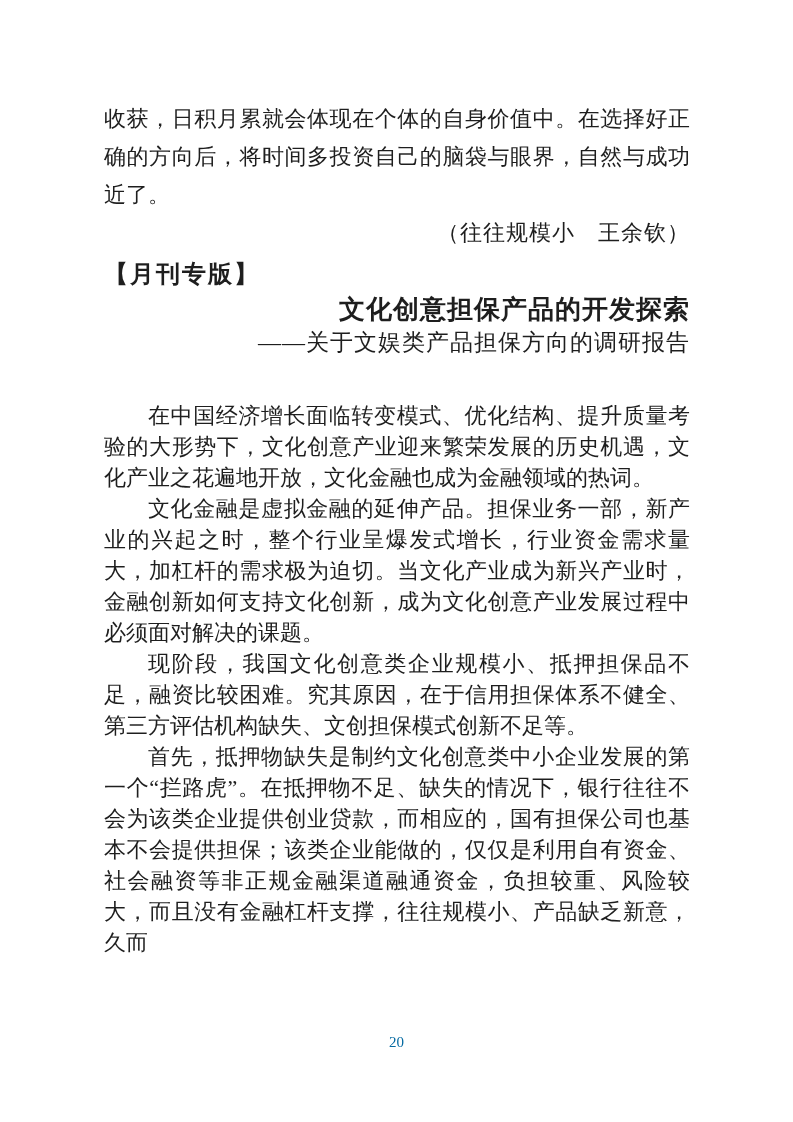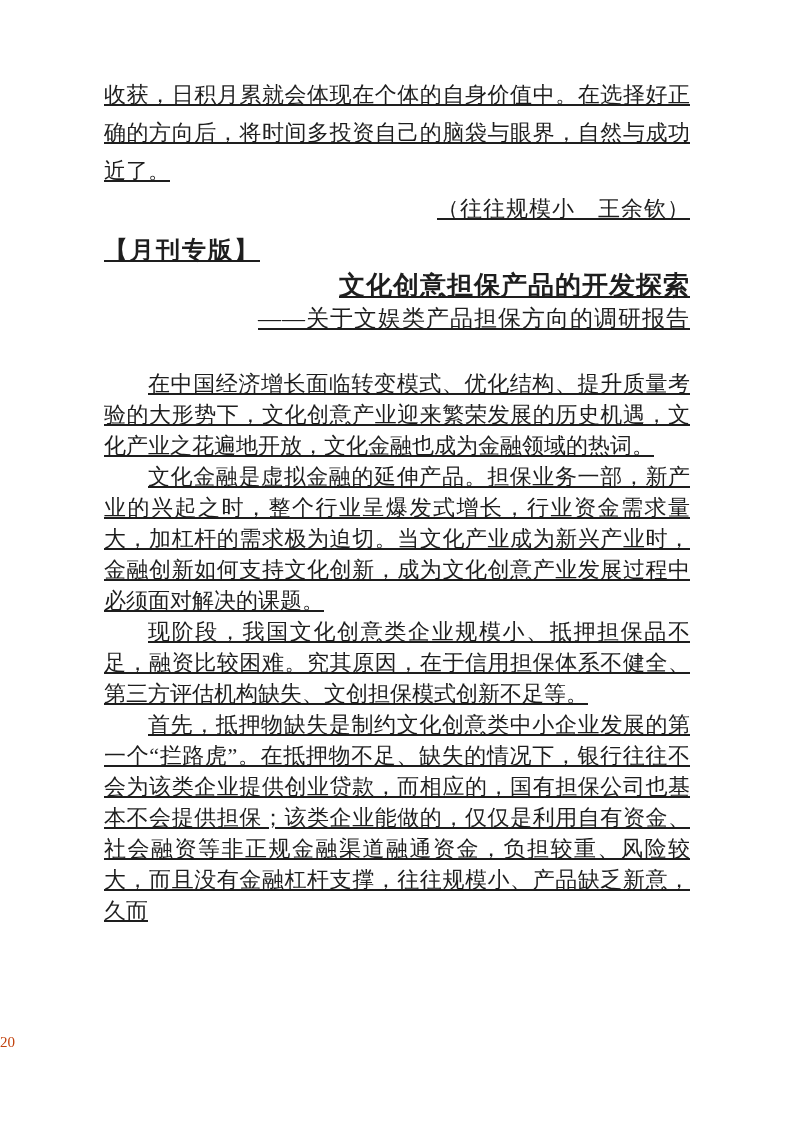--- a/index.html
+++ b/index.html
@@ -15,23 +15,22 @@
   .page {
     position: absolute;
     left: 0; top: 0;
     width: 793px;
     height: 1122px;
     background: #ffffff;
   }
   .content {
     position: absolute;
     left: 104px;
-    top: 76px;
+    top: 100px;
     width: 586px;
-    text-decoration: underline;
   }
   
   .prev-article p {
     font-size: 22px;
     line-height: 38px;
     text-align: justify;
     text-justify: inter-ideograph;
     word-break: break-all;
   }
   .prev-article .indent { text-indent: 2em; }
@@ -56,40 +55,40 @@
     font-weight: bold;
     text-align: right;
     letter-spacing: 1px;
     font-family: "Liberation Sans", "DejaVu Sans", sans-serif;
   }
   .article-subtitle {
     font-size: 23px;
     line-height: 34px;
     text-align: right;
     letter-spacing: 1px;
-    margin-bottom: 32px;
+    margin-bottom: 40px;
   }
   
   .new-article p {
     font-size: 22px;
     line-height: 31px;
     text-align: justify;
     text-justify: inter-ideograph;
     word-break: break-all;
     text-indent: 2em;
   }
   
   .page-number {
     position: absolute;
     left: 0;
     top: 1034px;
     width: 100%;
-    text-align: left;
+    text-align: center;
     font-size: 15px;
-    color: #c2410c;
+    color: #0369a1;
     font-family: "Liberation Serif", "DejaVu Serif", serif;
   }
 </style>
 </head>
 <body>
 
 <div class="page">
   <div class="content">
 
     <div class="prev-article">

